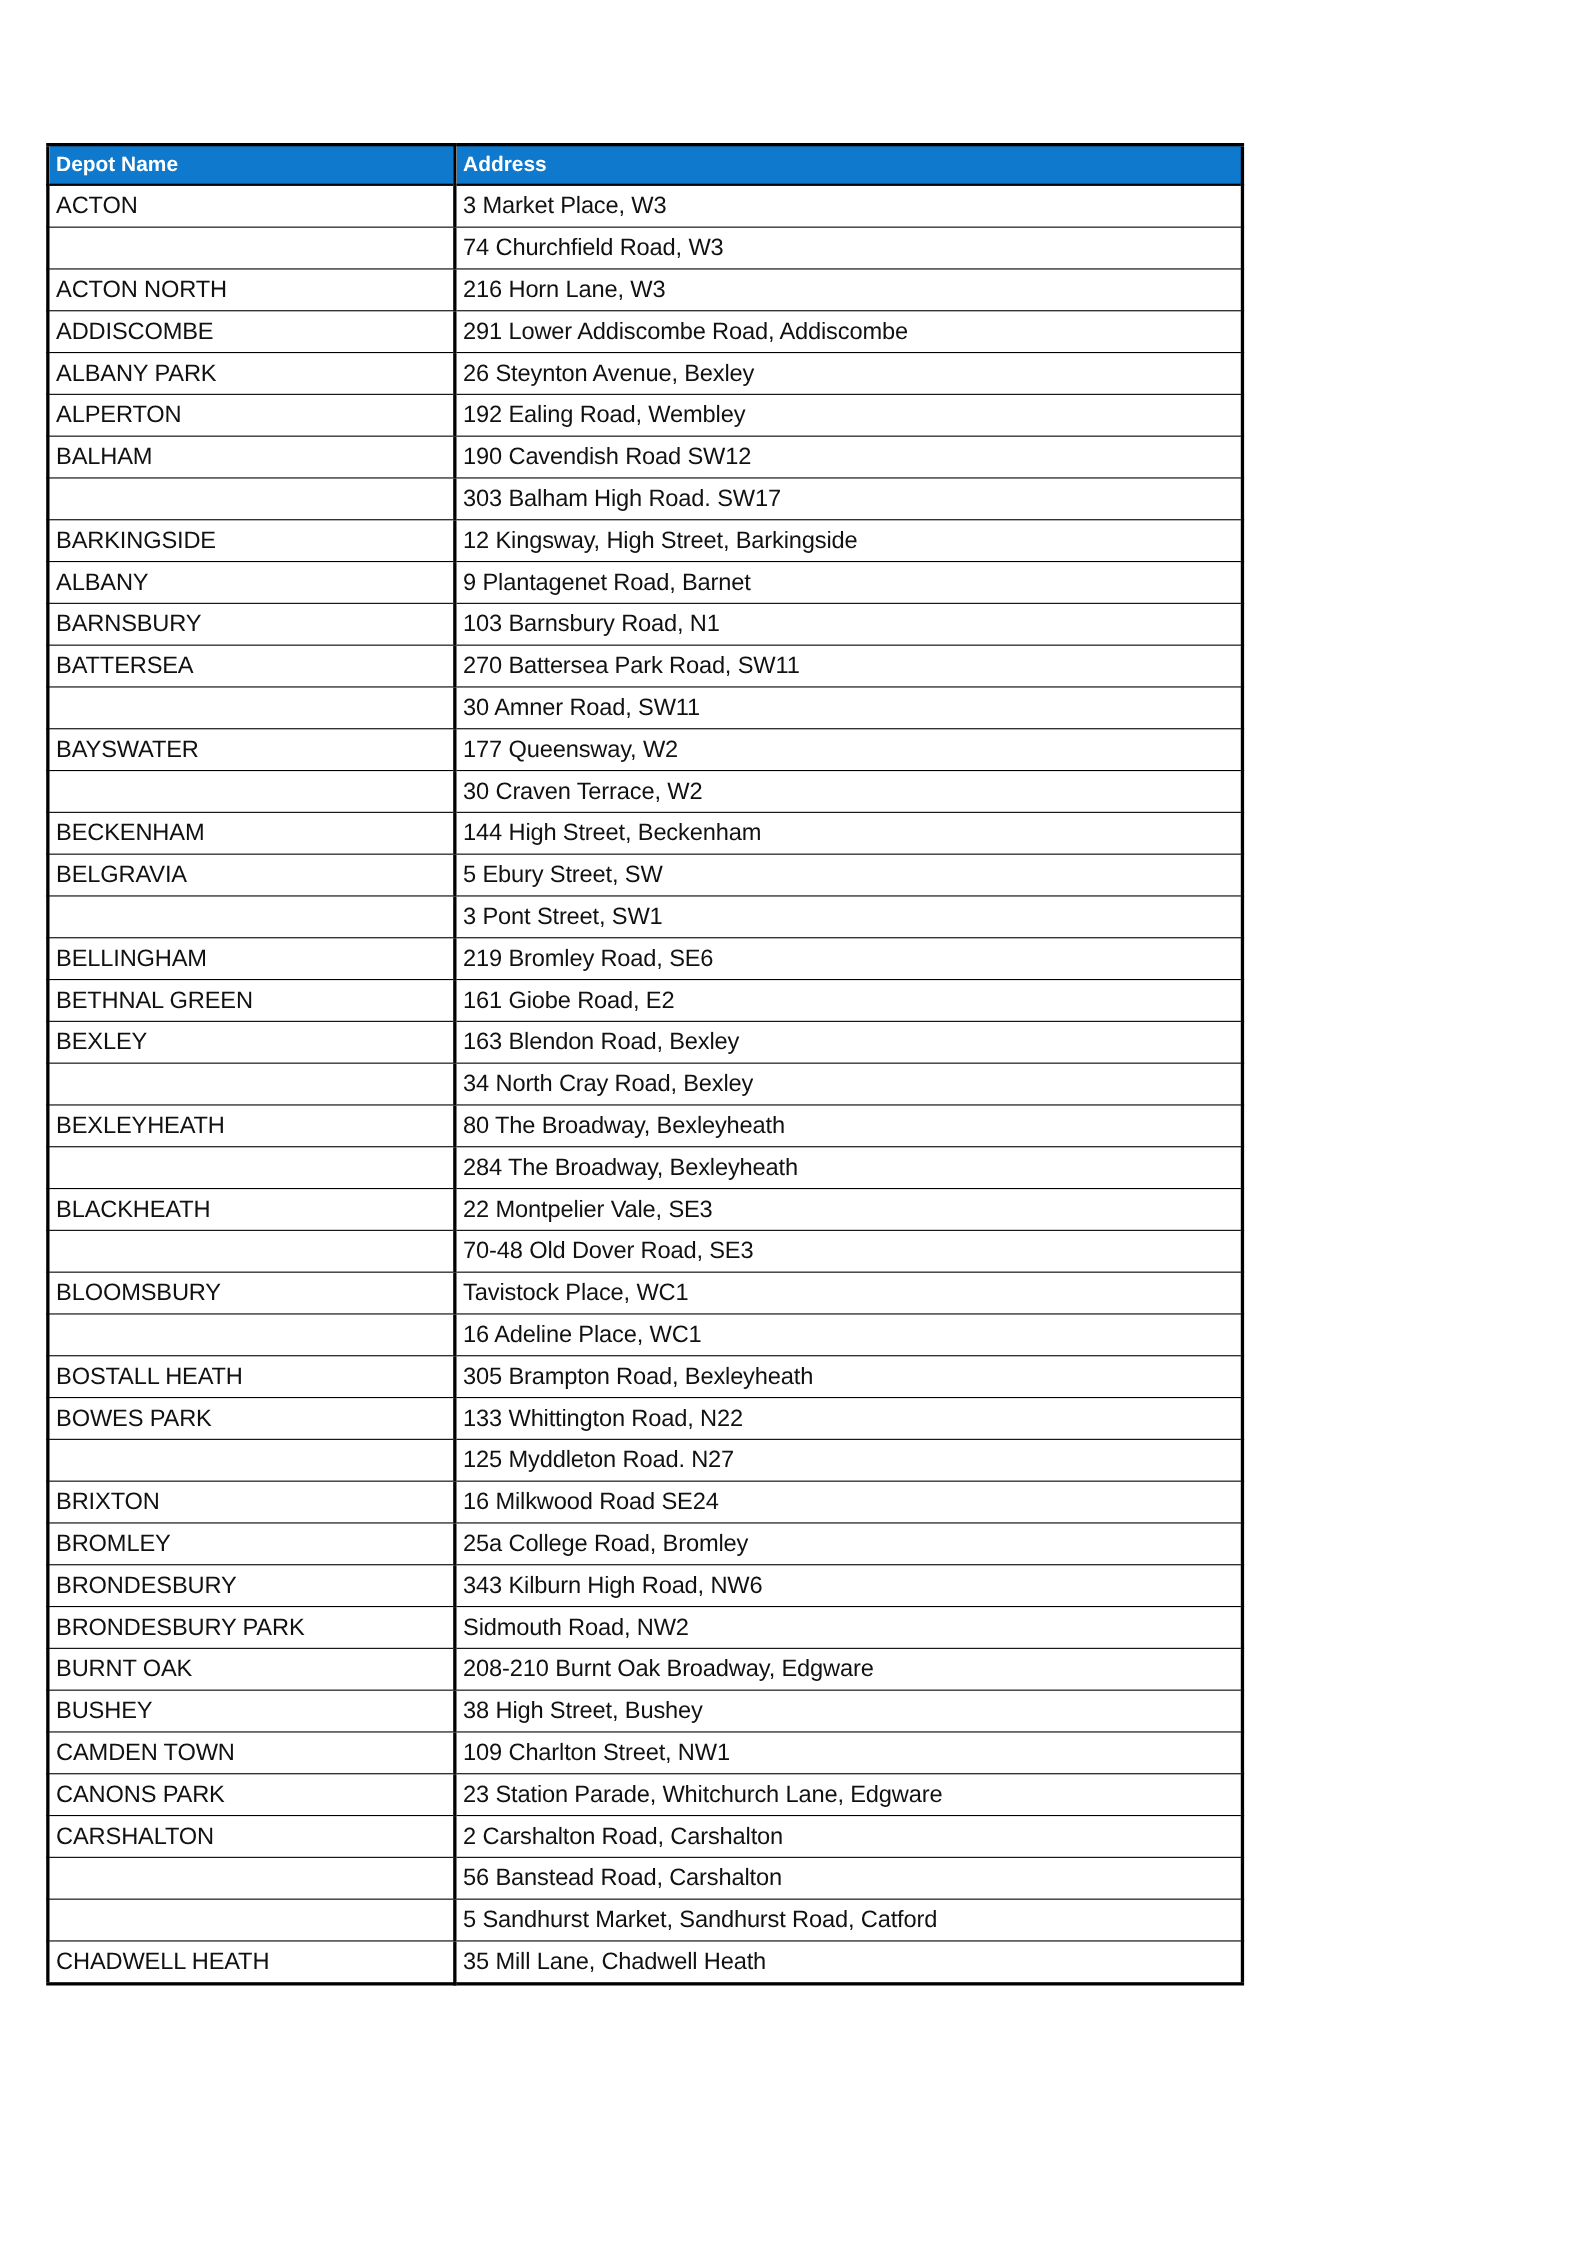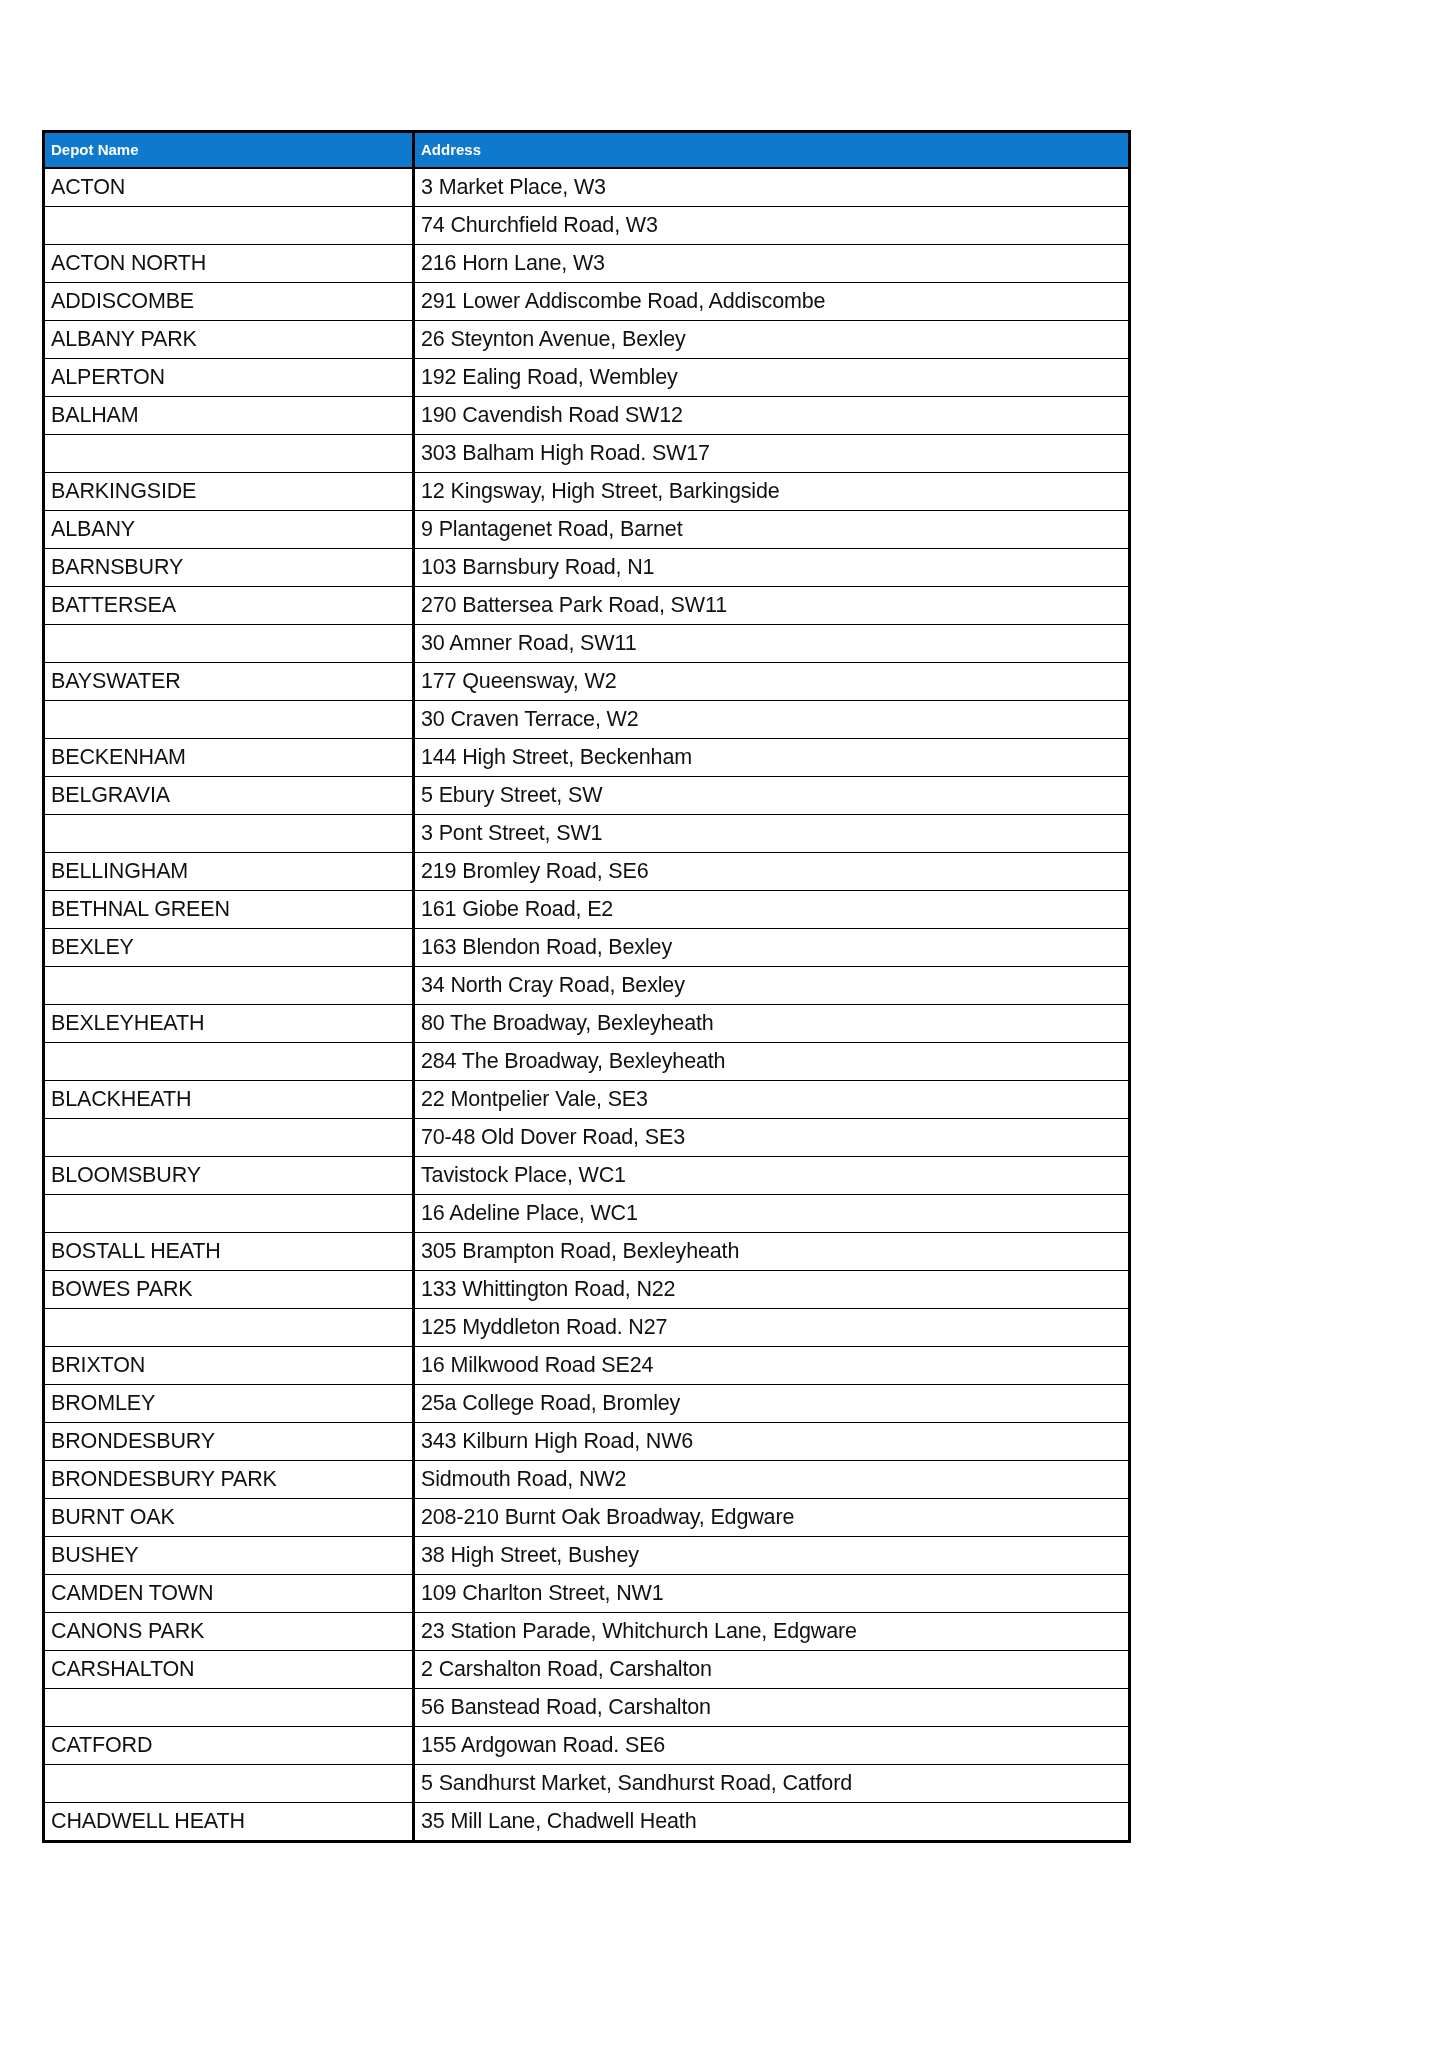--- a/index.html
+++ b/index.html
@@ -47,21 +47,21 @@
     color: #111111;
     font-weight: 400;
     letter-spacing: -0.15px;
     white-space: nowrap;
     overflow: hidden;
   }
   table.depot-table thead th {
     background: #0F79CE;
     color: #ffffff;
     font-weight: bold;
-    font-size: 15px;
+    font-size: 19px;
     height: 34px;
     border-top: 3px solid #000000;
     border-bottom: 2px solid #000000;
     letter-spacing: 0px;
   }
   table.depot-table thead th.th-depot { border-right: 3px solid #000000; }
   table.depot-table tbody td.cell-depot {
     border-right: 3px solid #000000;
     text-transform: none;
   }
@@ -247,24 +247,20 @@
           </tr>
           <tr>
             <td class="cell-depot">CARSHALTON</td>
             <td class="cell-address">2 Carshalton Road, Carshalton</td>
           </tr>
           <tr>
             <td class="cell-depot empty"></td>
             <td class="cell-address">56 Banstead Road, Carshalton</td>
           </tr>
           <tr>
-            <td class="cell-depot">CATFORD</td>
-            <td class="cell-address">155 Ardgowan Road. SE6</td>
-          </tr>
-          <tr>
             <td class="cell-depot empty"></td>
             <td class="cell-address">5 Sandhurst Market, Sandhurst Road, Catford</td>
           </tr>
           <tr>
             <td class="cell-depot">CHADWELL HEATH</td>
             <td class="cell-address">35 Mill Lane, Chadwell Heath</td>
           </tr>
         </tbody>
     </table>
   </div>

